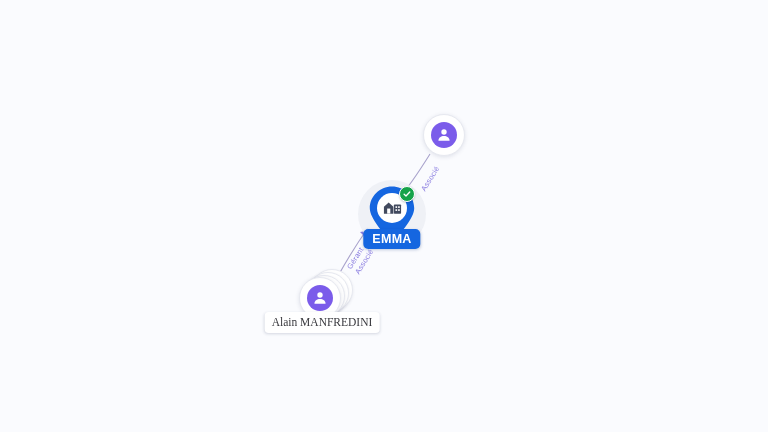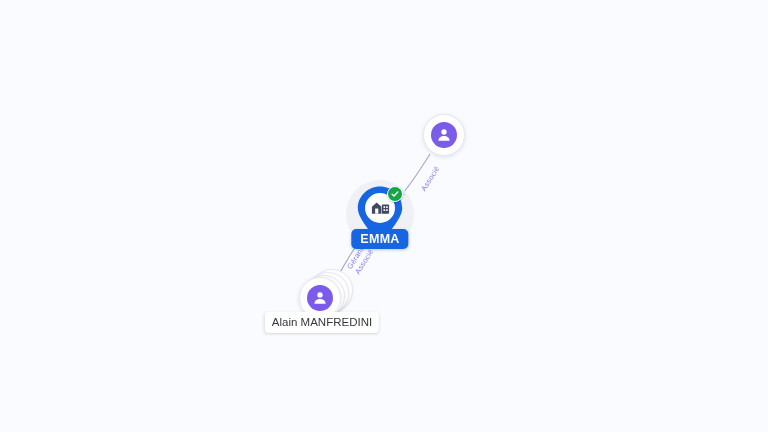--- a/index.html
+++ b/index.html
@@ -84,21 +84,21 @@
     line-height: 15px;
     padding: 3px 7px;
     border-radius: 4px;
     box-shadow: 0 1px 3px rgba(40,50,90,0.18);
     transform: translateX(-50%);
   }
 
   
   #node-company {
     position: absolute;
-    left: 380px;
+    left: 392px;
     top: 214px;
     transform: translate(-50%, -50%);
   }
   .pin-halo {
     position: absolute;
     left: 50%;
     top: 50%;
     width: 68px;
     height: 68px;
     margin-left: -34px;
@@ -211,21 +211,21 @@
       <div class="person-circle">
         <div class="person-avatar">
           <svg viewBox="0 0 24 24" width="18" height="18" aria-hidden="true">
             <circle cx="12" cy="8" r="3.6" fill="#ffffff"></circle>
             <path d="M4.6 19.5c0-4 3.4-6.2 7.4-6.2s7.4 2.2 7.4 6.2z" fill="#ffffff"></path>
           </svg>
         </div>
       </div>
     </div>
   </div>
-  <div class="person-label" style="left:322px; top:312px;">Alain MANFREDINI</div>
+  <div class="person-label" style="left:322px; top:312px;font-family:Liberation Serif, serif;">Alain MANFREDINI</div>
 
   <div id="node-company">
     <div class="pin-halo"></div>
     <div class="pin-wrap">
       <svg class="pin-shape" viewBox="0 0 48 58" width="48" height="58" aria-hidden="true">
         <path d="M24 1.5 C11.6 1.5 1.8 11.3 1.8 23.3 C1.8 33.5 16 48.5 21.4 55.2
                  C22.7 56.8 25.3 56.8 26.6 55.2 C32 48.5 46.2 33.5 46.2 23.3
                  C46.2 11.3 36.4 1.5 24 1.5 Z" fill="#1566e0"></path>
         <circle cx="24" cy="23" r="15" fill="#ffffff"></circle>
       </svg>

